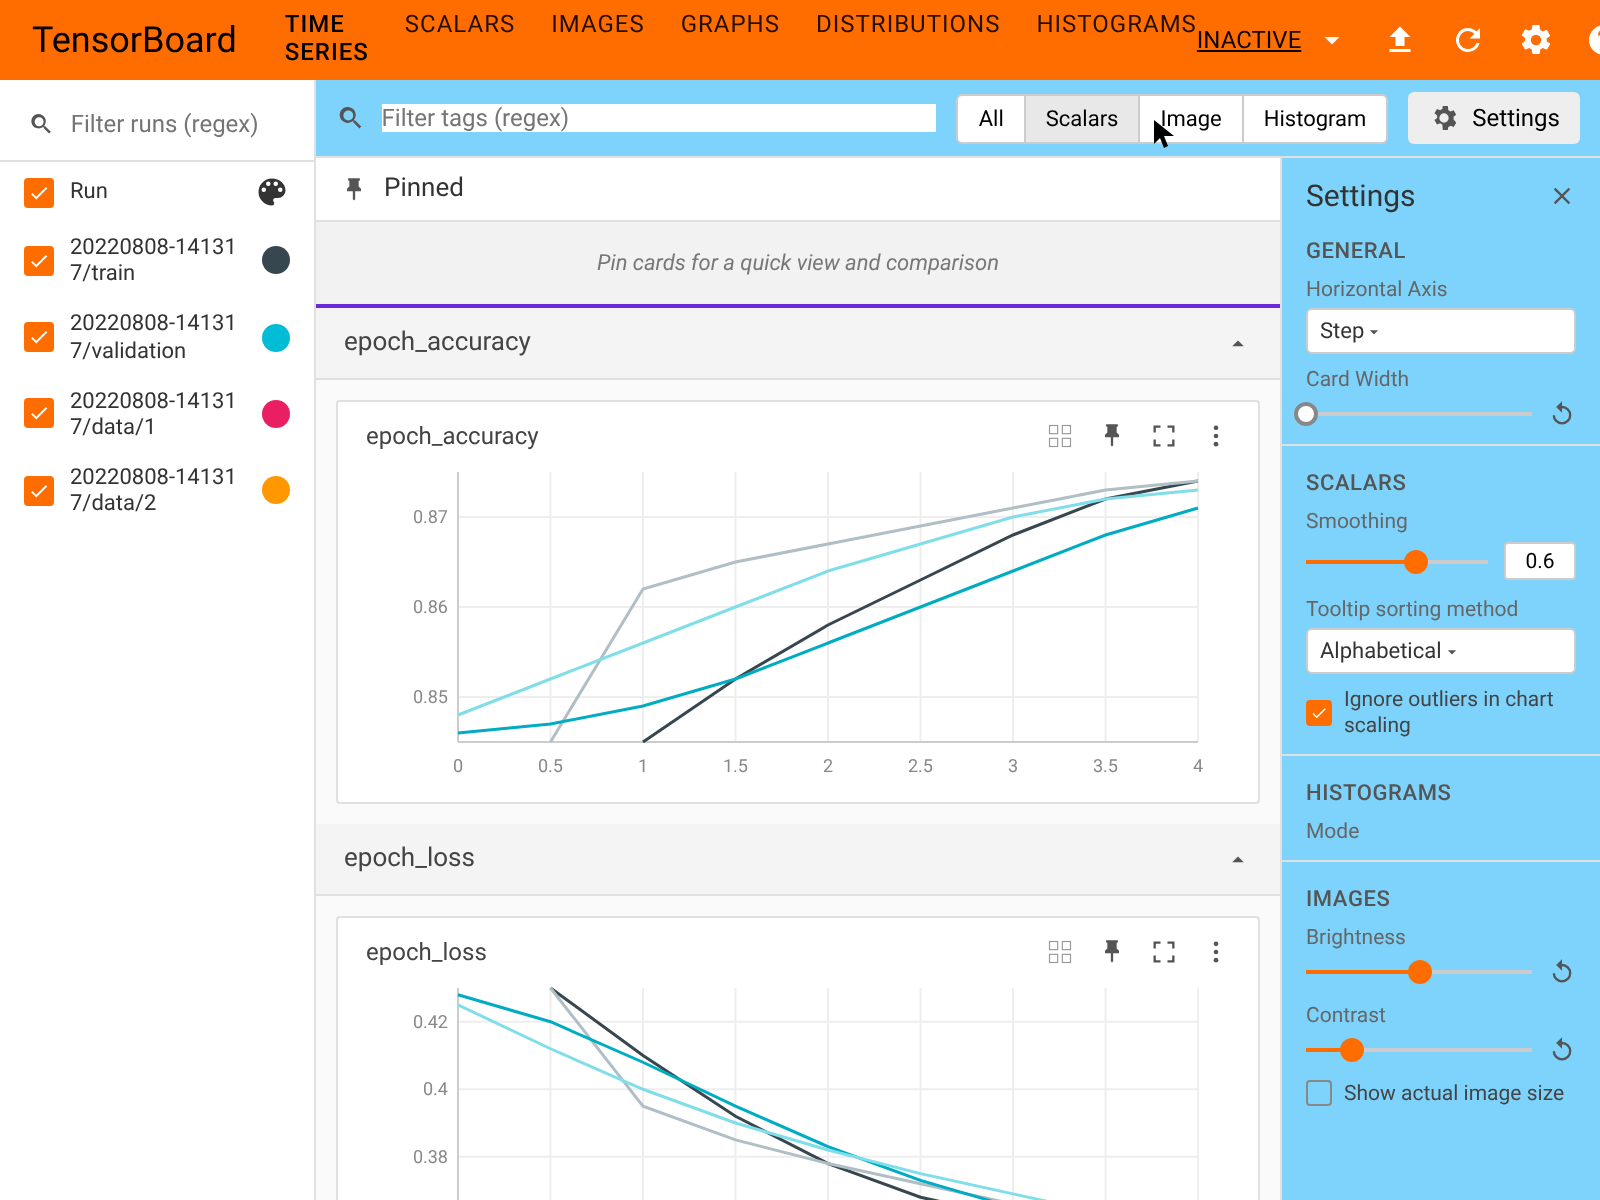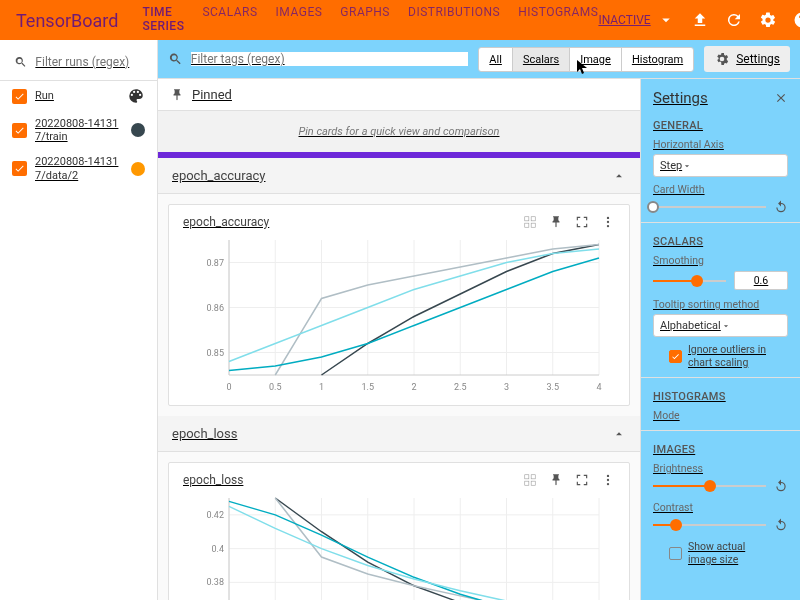--- a/index.html
+++ b/index.html
@@ -1,25 +1,25 @@
 <!DOCTYPE html>
 <html><head>
 <meta charset="utf-8">
 <style>
 * { box-sizing: border-box; margin: 0; padding: 0; font-family: Roboto, Arial, sans-serif; }
 body { width: 800px; height: 600px; overflow: hidden; background: #fff; }
-.header { background: #ff6d00; height: 40px; display: flex; align-items: center; padding: 0 16px; color: #701a75; }
+.header { background: #ff6d00; height: 40px; display: flex; align-items: center; padding: 0 16px; color: #000000; }
 .logo { font-size: 18px; font-weight: 400; margin-right: 24px; }
 .tabs { display: flex; gap: 18px; font-size: 12px; flex: 1; }
 .tab { padding: 12px 0; cursor: pointer; opacity: 0.85; letter-spacing: 0.5px; }
 .tab.active { border-bottom: 3px solid #fff; opacity: 1; font-weight: 500; }
 .header-right { display: flex; align-items: center; gap: 16px; font-size: 13px; }
 .inactive-badge { display: flex; align-items: center; gap: 6px; font-size: 12px; opacity: 0.95; text-decoration: underline; }
 .hicon { width: 18px; height: 18px; fill: #fff; cursor: pointer; }
-.main { display: flex; height: 560px; text-decoration: underline; }
+.main { display: flex; height: 560px; }
 .sidebar { width: 158px; border-right: 1px solid #e0e0e0; padding: 8px 0; }
 .filter-row { display: flex; align-items: center; padding: 6px 14px 10px; border-bottom: 1px solid #e0e0e0; }
 .filter-row input { border: none; outline: none; font-size: 12px; margin-left: 8px; width: 100%; color: #555; }
 .sicon { width: 16px; height: 16px; fill: #555; }
 .run-item { display: flex; align-items: center; padding: 6px 12px; gap: 8px; font-size: 11px; color: #333; }
 .run-item .cb { width: 15px; height: 15px; background: #ff6d00; border-radius: 2px; display: flex; align-items: center; justify-content: center; flex-shrink: 0; }
 .run-item .cb svg { width: 11px; height: 11px; fill: #fff; }
 .run-item .label { flex: 1; line-height: 1.2; word-break: break-all; }
 .run-item .dot { width: 14px; height: 14px; border-radius: 50%; flex-shrink: 0; }
 .palette { width: 18px; height: 18px; fill: #333; }
@@ -28,39 +28,39 @@
 .content-header .filt { display: flex; align-items: center; flex: 1; }
 .content-header .filt input { border: none; outline: none; font-size: 12px; margin-left: 8px; width: 100%; color: #555; }
 .seg { display: flex; border: 1px solid #ccc; border-radius: 3px; overflow: hidden; font-size: 11px; }
 .seg div { padding: 5px 10px; border-right: 1px solid #ccc; cursor: pointer; background: #fff; }
 .seg div:last-child { border-right: none; }
 .seg div.active { background: #e8e8e8; }
 .settings-btn { display: flex; align-items: center; gap: 6px; padding: 5px 10px; background: #eee; border-radius: 3px; font-size: 12px; cursor: pointer; }
 .body-row { display: flex; flex: 1; overflow: hidden; }
 .cards { flex: 1; overflow-y: auto; background: #fafafa; padding: 0; }
 .pinned-row { display: flex; align-items: center; padding: 8px 12px; font-size: 13px; color: #333; background: #fff; border-bottom: 1px solid #e0e0e0; gap: 8px; }
-.pin-hint { text-align: center; font-size: 11px; font-style: italic; color: #777; padding: 14px; background: #f2f2f2; border-bottom: 6px solid #6d28d9; }
+.pin-hint { text-align: center; font-size: 11px; font-style: italic; color: #777; padding: 14px; background: #f2f2f2; border-bottom: 2px solid #6d28d9; }
 .section-head { display: flex; align-items: center; justify-content: space-between; padding: 10px 14px; font-size: 13px; color: #444; background: #f4f4f4; border-bottom: 1px solid #e0e0e0; cursor: pointer; }
 .card { background: #fff; margin: 10px; border: 1px solid #e0e0e0; border-radius: 2px; padding: 10px 14px 6px; }
 .card-head { display: flex; align-items: center; justify-content: space-between; font-size: 12px; color: #444; margin-bottom: 6px; }
 .card-tools { display: flex; gap: 12px; align-items: center; }
 .ticon { width: 14px; height: 14px; fill: #555; cursor: pointer; }
 .chart { width: 100%; height: 160px; }
 .settings-panel { width: 160px; border-left: 1px solid #e0e0e0; padding: 10px 12px; overflow-y: auto; font-size: 12px; color: #333; }
 .settings-panel h3 { font-size: 15px; font-weight: 400; margin-bottom: 4px; display: flex; justify-content: space-between; align-items: center; }
 .sp-section-title { font-size: 11px; font-weight: 500; color: #555; margin: 12px 0 6px; letter-spacing: 0.3px; }
 .sp-label { font-size: 10.5px; color: #666; margin: 6px 0 3px; }
 .sp-select { width: 100%; border: 1px solid #ccc; border-radius: 3px; padding: 4px 6px; font-size: 11px; background: #fff; display: flex; justify-content: flex-start; align-items: center; cursor: pointer; }
 .slider-row { display: flex; align-items: center; gap: 8px; margin: 4px 0 8px; }
 .slider { flex: 1; height: 2px; background: #ccc; position: relative; }
 .slider .fill { position: absolute; height: 2px; background: #ff6d00; left: 0; }
 .slider .thumb { position: absolute; width: 12px; height: 12px; background: #ff6d00; border-radius: 50%; top: -5px; transform: translateX(-50%); }
-.num-input { width: 54px; border: 1px solid #ccc; border-radius: 2px; padding: 2px 4px; font-size: 10.5px; text-align: center; }
+.num-input { width: 36px; border: 1px solid #ccc; border-radius: 2px; padding: 2px 4px; font-size: 10.5px; text-align: center; }
 .reset-icon { width: 14px; height: 14px; fill: #555; cursor: pointer; }
-.chk-row { display: flex; align-items: center; gap: 6px; font-size: 10.5px; color: #444; margin: 6px 16px; }
+.chk-row { display: flex; align-items: center; gap: 6px; font-size: 10.5px; color: #444; margin: 6px 0; }
 .chk { width: 13px; height: 13px; border: 1.5px solid #888; border-radius: 2px; flex-shrink: 0; display: flex; align-items: center; justify-content: center; }
 .chk.on { background: #ff6d00; border-color: #ff6d00; }
 .chk.on svg { width: 9px; height: 9px; fill: #fff; }
 .divider { height: 1px; background: #e0e0e0; margin: 8px -12px; }
 .cursor { position: absolute; width: 12px; height: 16px; pointer-events: none; }
 </style>
 </head>
 <body>
 
 <div class="header">
@@ -116,20 +116,38 @@
           </svg>
         </div>
         <div class="run-item">
           <div class="cb">
             <svg viewBox="0 0 24 24">
               <path d="M9 16.17 4.83 12 3.41 13.41 9 19 21 7l-1.41-1.41z"></path>
             </svg>
           </div>
           <div class="label">20220808-141317/train</div>
           <div class="dot" style="background:#37474f"></div>
+        </div>
+        <div class="run-item">
+          <div class="cb">
+            <svg viewBox="0 0 24 24">
+              <path d="M9 16.17 4.83 12 3.41 13.41 9 19 21 7l-1.41-1.41z"></path>
+            </svg>
+          </div>
+          <div class="label">20220808-141317/validation</div>
+          <div class="dot" style="background:#00bcd4"></div>
+        </div>
+        <div class="run-item">
+          <div class="cb">
+            <svg viewBox="0 0 24 24">
+              <path d="M9 16.17 4.83 12 3.41 13.41 9 19 21 7l-1.41-1.41z"></path>
+            </svg>
+          </div>
+          <div class="label">20220808-141317/data/1</div>
+          <div class="dot" style="background:#e91e63"></div>
         </div>
         <div class="run-item">
           <div class="cb">
             <svg viewBox="0 0 24 24">
               <path d="M9 16.17 4.83 12 3.41 13.41 9 19 21 7l-1.41-1.41z"></path>
             </svg>
           </div>
           <div class="label">20220808-141317/data/2</div>
           <div class="dot" style="background:#ff9800"></div>
         </div>

